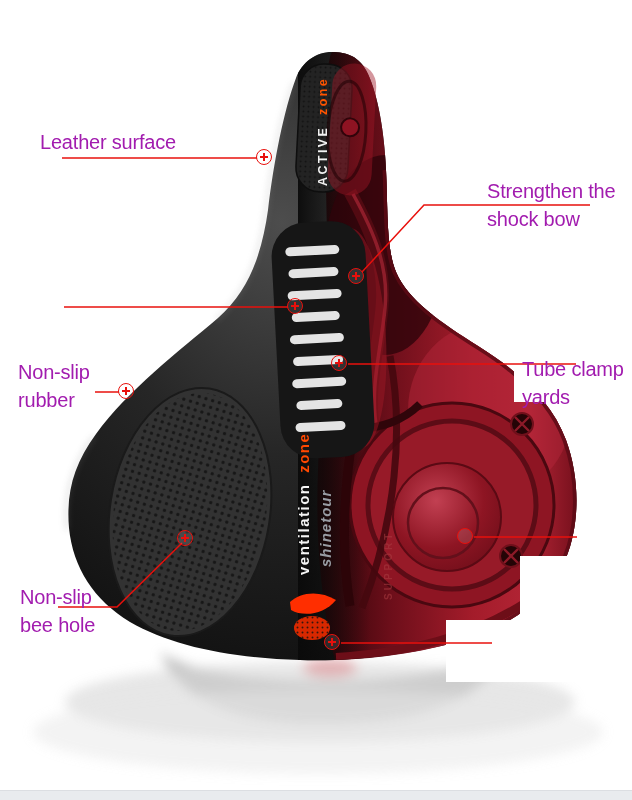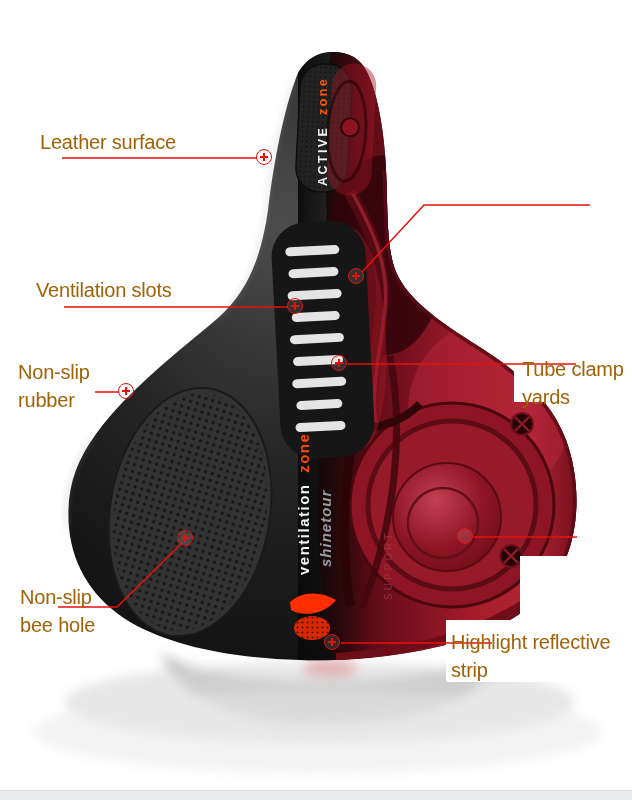--- a/index.html
+++ b/index.html
@@ -1,21 +1,21 @@
 <!DOCTYPE html>
 <html><head>
 <meta charset="utf-8">
 <style>
   html,body{margin:0;padding:0;background:#ffffff;}
   body{width:632px;height:800px;font-family:"Liberation Sans",sans-serif;}
   .stage{position:relative;width:632px;height:800px;overflow:hidden;background:#ffffff;}
   svg.art,svg.lines{position:absolute;left:0;top:0;}
   svg.lines{z-index:3;pointer-events:none;}
   .label{
-    position:absolute;z-index:5;color:#a16207;font-size:20px;line-height:1.4;
+    position:absolute;z-index:5;color:#a21caf;font-size:20px;line-height:1.4;
     white-space:pre-line;letter-spacing:-0.2px;
   }
   .marker{
     position:absolute;z-index:4;width:14px;height:14px;
     border:1.6px solid #e8100c;border-radius:50%;
     background:rgba(255,255,255,0.12);box-sizing:content-box;
   }
   .marker::before{
     content:"";position:absolute;left:50%;top:3px;bottom:3px;width:1.6px;
     margin-left:-0.8px;background:#e8100c;
@@ -224,23 +224,22 @@
   <span class="marker" style="left:256px;top:149px"></span>
   <span class="marker" style="left:348px;top:268px"></span>
   <span class="marker" style="left:287px;top:298px"></span>
   <span class="marker" style="left:331px;top:355px"></span>
   <span class="marker" style="left:118px;top:383px"></span>
   <span class="marker" style="left:177px;top:530px"></span>
   <span class="marker ring-only" style="left:457px;top:528px"></span>
   <span class="marker" style="left:324px;top:634px"></span>
 
   <div class="label" style="left:40px;top:128px">Leather surface</div>
-  <div class="label" style="left:36px;top:276px">Ventilation slots</div>
+  <div class="label" style="left:487px;top:177px">Strengthen the
+shock bow</div>
   <div class="label" style="left:522px;top:355px">Tube clamp
 yards</div>
   <div class="label" style="left:18px;top:358px">Non-slip
 rubber</div>
   <div class="label" style="left:20px;top:583px">Non-slip
 bee hole</div>
-  <div class="label" style="left:451px;top:628px">Highlight reflective
-strip</div>
 
 </div>
 
 </body></html>

